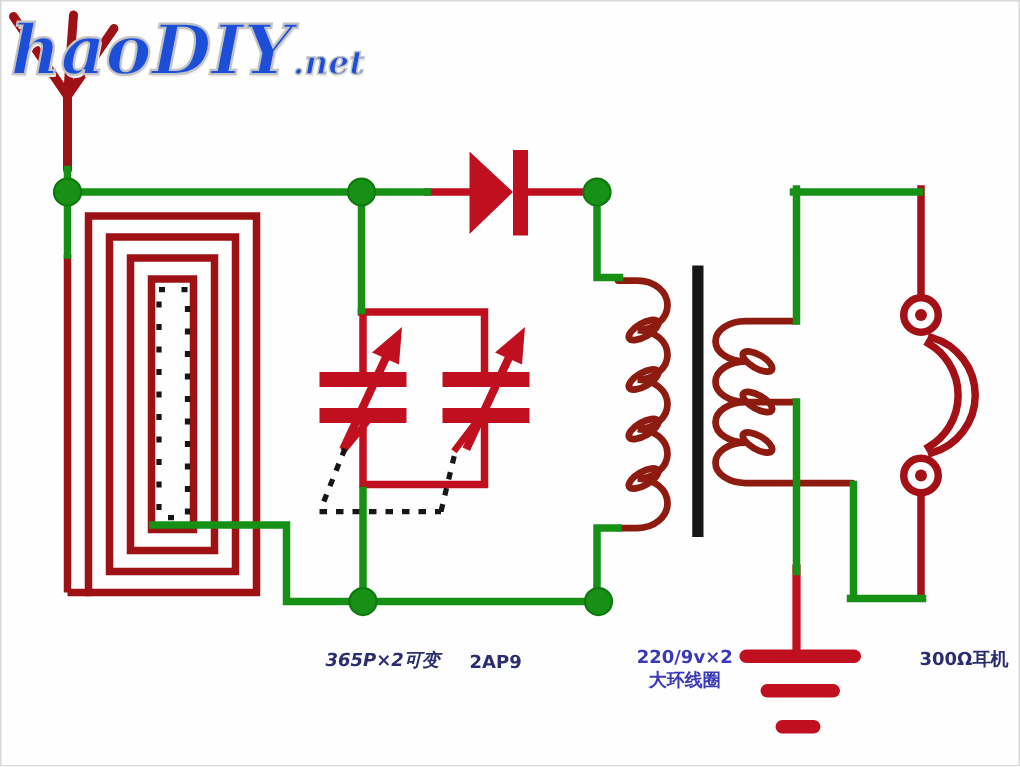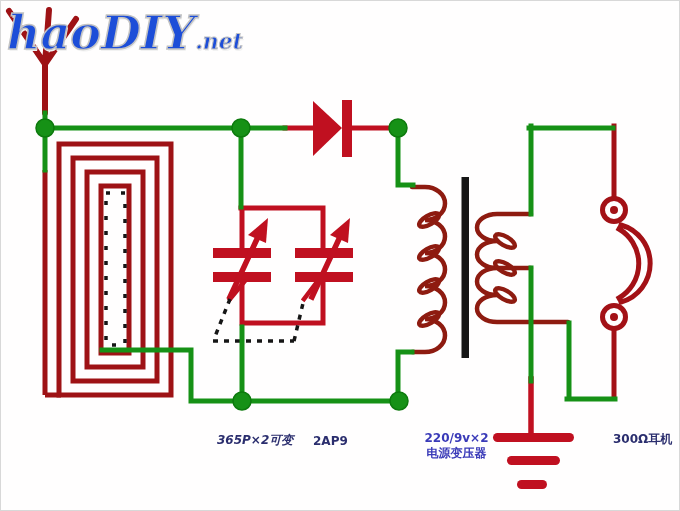--- a/index.html
+++ b/index.html
@@ -131,16 +131,16 @@
       <circle class="dot" cx="398" cy="400" r="9"></circle>
     </g>
   </svg>
 
   <div class="wm"><span>haoDIY</span><span class="net">.net</span></div>
 
   <div class="lbl lbl-varcap">365P×2可变</div>
   <div class="lbl lbl-diode">2AP9</div>
   <div class="lbl lbl-xfmr center">
     <div>220/9v×2</div>
-    <div>电源变压器</div>
+    <div>大环线圈</div>
   </div>
   <div class="lbl lbl-ear">300Ω耳机</div>
 </div>
 
 </body></html>

